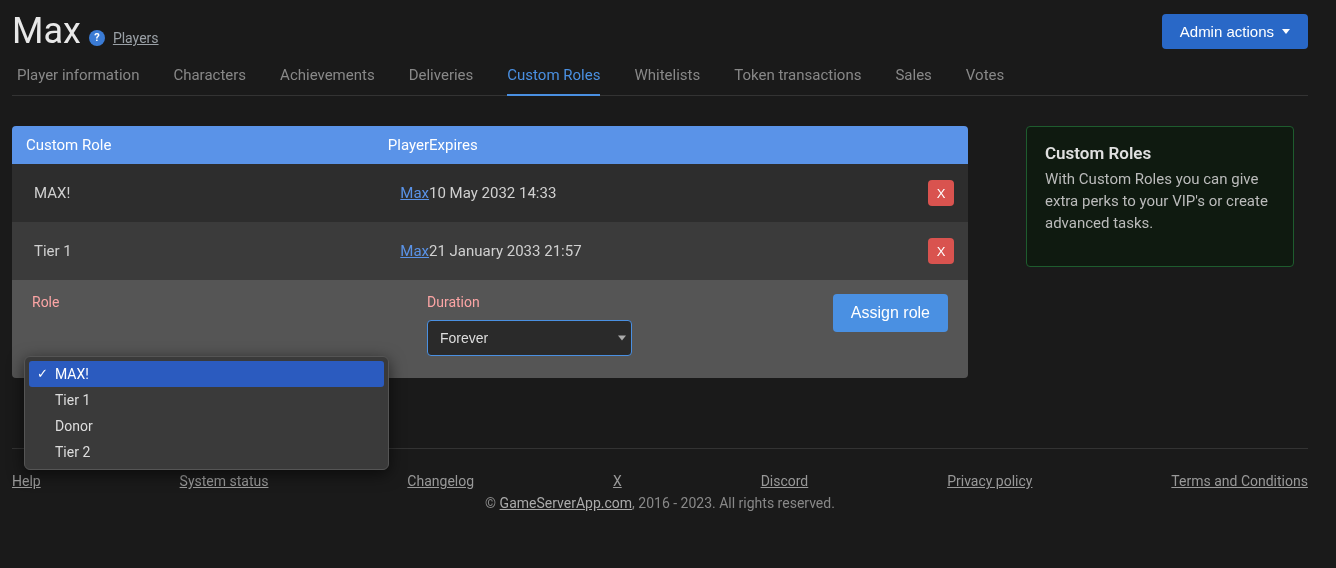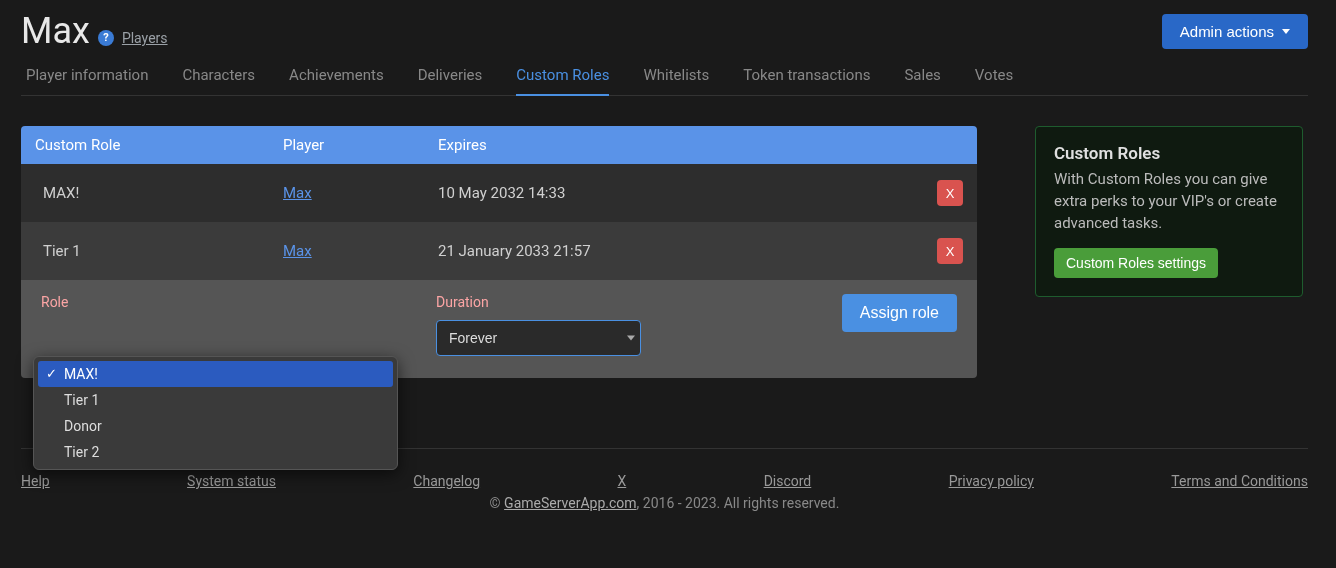--- a/index.html
+++ b/index.html
@@ -5,21 +5,21 @@
   * { box-sizing: border-box; margin: 0; padding: 0; }
   body {
     background: #1a1a1a;
     color: #d0d0d0;
     font-family: -apple-system, BlinkMacSystemFont, "Segoe UI", Roboto, sans-serif;
     font-size: 14px;
     width: 1336px;
     height: 568px;
     overflow: hidden;
   }
-  .container { padding: 10px 28px 0 21px; }
+  .container { padding: 10px 28px 0 12px; }
   .header-row {
     display: flex;
     justify-content: space-between;
     align-items: center;
     margin-bottom: 8px;
   }
   .title-group {
     display: flex;
     align-items: baseline;
     gap: 8px;
@@ -82,21 +82,21 @@
   .table-panel { flex: 0 0 956px; border-radius: 4px; overflow: visible; }
   .thead {
     display: flex;
     background: #5a93e8;
     color: #fff;
     padding: 10px 14px;
     font-size: 15px;
     border-radius: 4px 4px 0 0;
   }
   .col-role { flex: 0 0 248px; }
-  .col-player { flex: 0 0 155px; }
+  .col-player { flex: 0 0 155px; text-align: right; }
   .col-expires { flex: 1; }
   .col-action { flex: 0 0 50px; text-align: right; }
   .trow {
     display: flex;
     align-items: center;
     padding: 16px 14px;
     font-size: 15px;
   }
   .trow.alt0 { background: #2d2d2d; padding-left: 22px; }
   .trow.alt1 { background: #3b3b3b; padding-left: 22px; }
@@ -281,21 +281,20 @@
         </div>
         <div class="form-group fg-button">
           <button class="btn-assign">Assign role</button>
         </div>
       </div>
     </div>
 
     <div class="sidebar-card">
       <div class="card-title">Custom Roles</div>
       <div class="card-text">With Custom Roles you can give extra perks to your VIP's or create advanced tasks.</div>
-      <button class="btn-green">Custom Roles settings</button>
     </div>
   </div>
 
   <div class="footer">
     <div class="footer-links" id="footer-links">
         <a href="#">Help</a>
         <a href="#">System status</a>
         <a href="#">Changelog</a>
         <a href="#">X</a>
         <a href="#">Discord</a>

